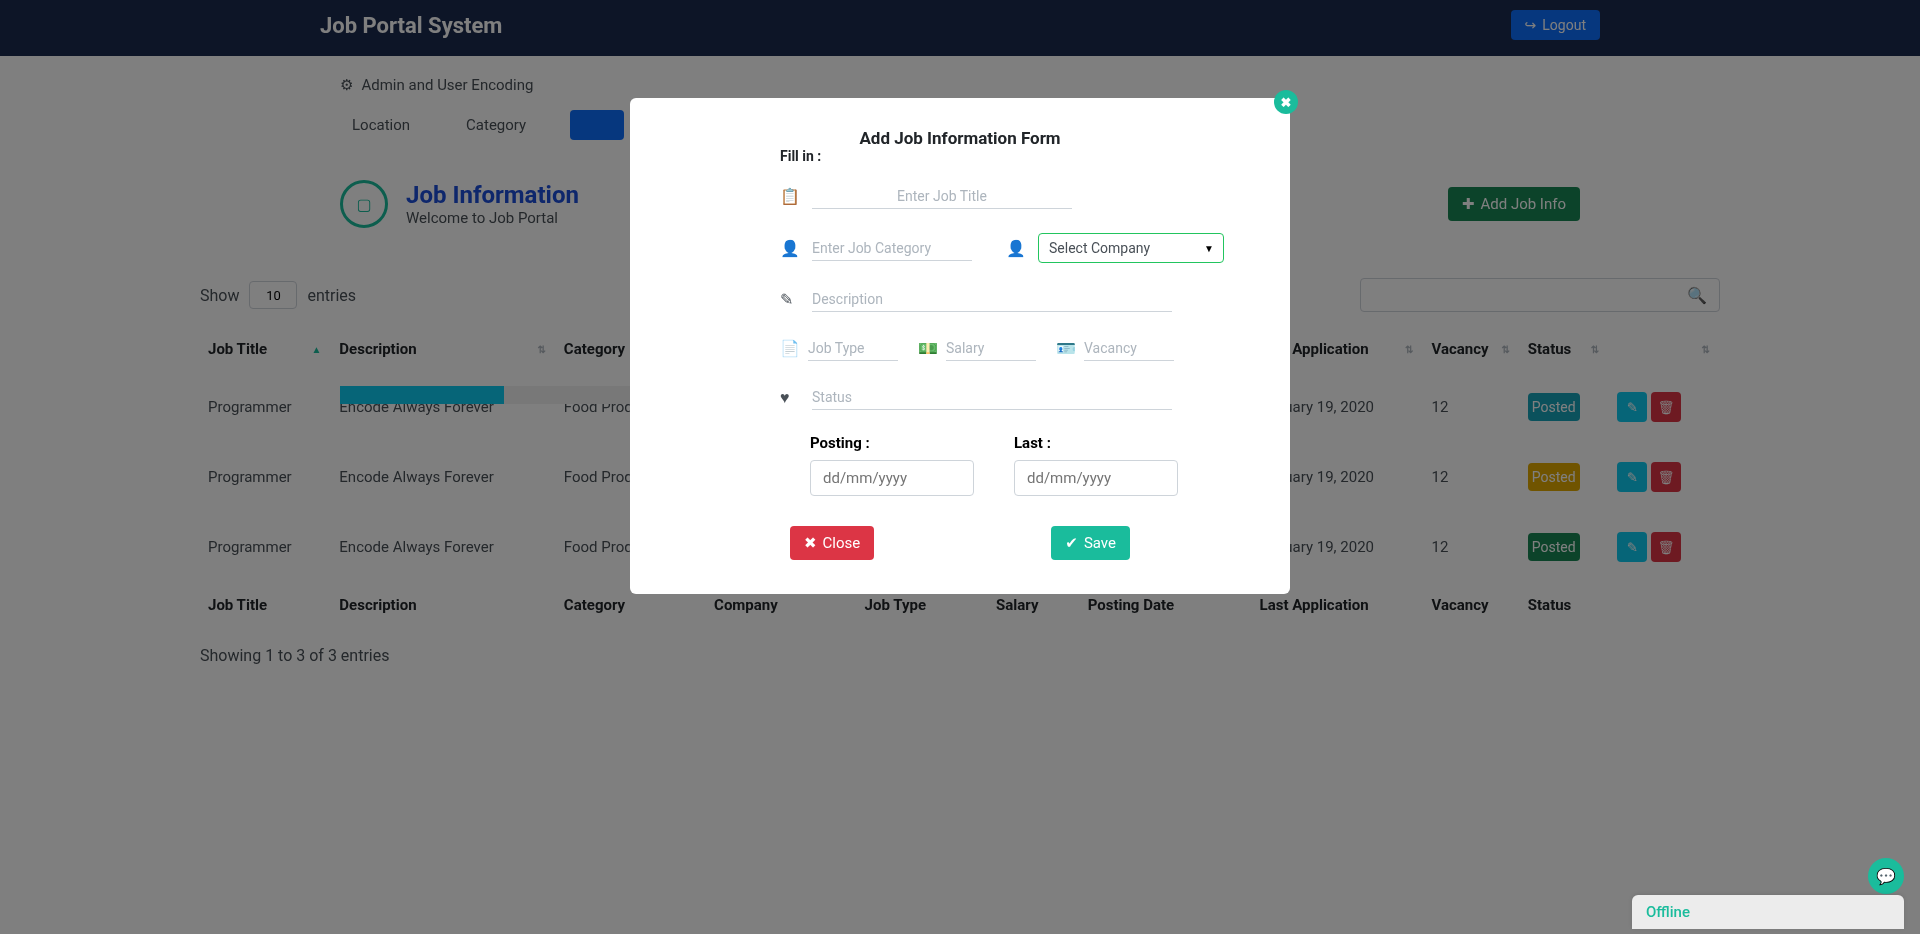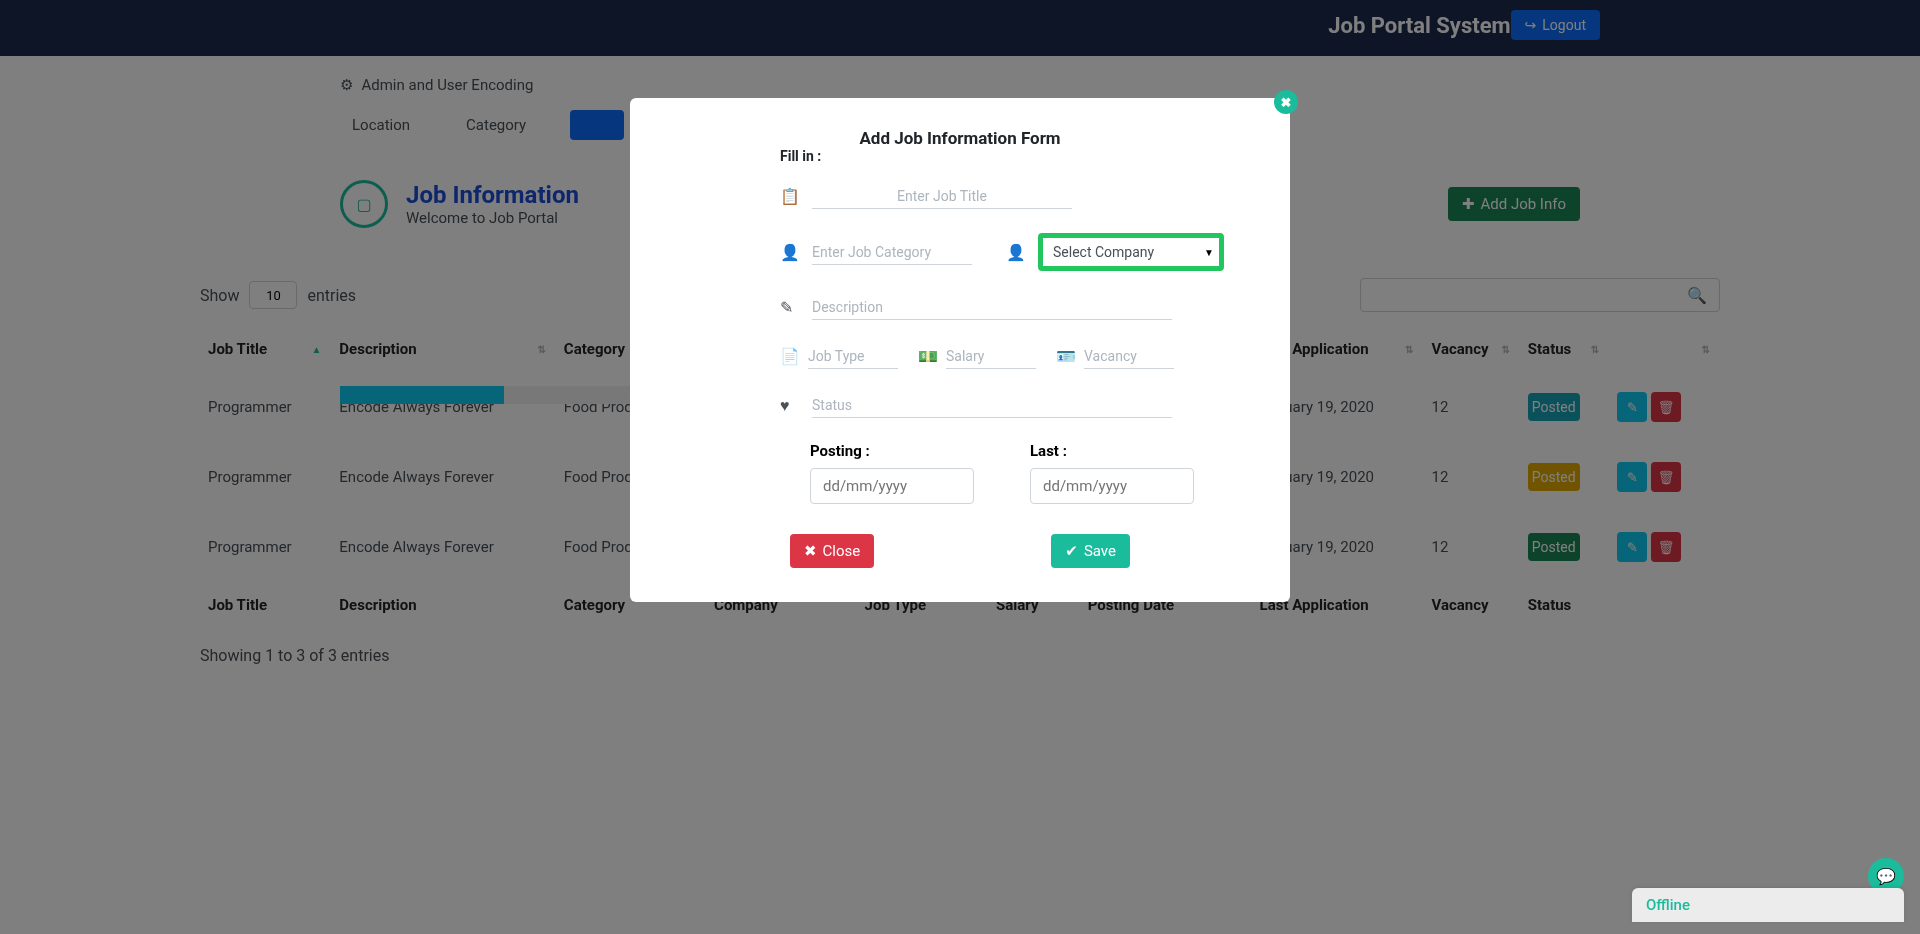--- a/index.html
+++ b/index.html
@@ -1,17 +1,17 @@
 <!DOCTYPE html>
 <html><head>
 <meta charset="utf-8">
 <style>
 *{margin:0;padding:0;box-sizing:border-box;font-family:-apple-system,BlinkMacSystemFont,"Segoe UI",Roboto,sans-serif}
 body{background:#1b2a4e;overflow:hidden;width:1920px;height:934px;position:relative}
-.header{background:#1b2a4e;height:56px;display:flex;align-items:center;justify-content:flex-end;padding:0 320px 6px 320px;position:relative;z-index:1}
+.header{background:#1b2a4e;height:56px;display:flex;align-items:center;justify-content:space-between;padding:0 320px 6px 320px;position:relative;z-index:1}
 .header-title{color:#fff;font-size:22px;font-weight:700}
 .logout-btn{background:#0d6efd;color:#fff;border:none;padding:7px 14px;border-radius:4px;font-size:14px;display:flex;align-items:center;gap:6px;cursor:pointer}
 .page-wrap{background:#fff;margin:0;min-height:878px;position:relative;z-index:1}
 .breadcrumb-bar{padding:20px 340px 0;display:flex;align-items:center;gap:8px;color:#495057;font-size:15px}
 .tabs{display:flex;gap:32px;padding:16px 340px 0;font-size:15px;color:#495057}
 .tab{cursor:pointer;padding:6px 12px}
 .tab.active{background:#0d6efd;color:#fff;border-radius:4px}
 .section-header{display:flex;align-items:center;gap:18px;padding:40px 340px 20px;position:relative}
 .section-icon{width:48px;height:48px;border:3px solid #1abc9c;border-radius:50%;display:flex;align-items:center;justify-content:center;color:#1abc9c}
 .section-title{font-size:24px;font-weight:700;color:#1d4ed8}
@@ -37,34 +37,34 @@
 .table-footer-info{padding:18px 200px;color:#495057;font-size:16px}
 .overlay{position:fixed;inset:0;background:rgba(0,0,0,0.5);z-index:50}
 .modal{position:fixed;left:50%;top:98px;transform:translateX(-50%);width:660px;background:#fff;border-radius:6px;z-index:100;padding:30px 40px 34px}
 .modal-close{position:absolute;top:-8px;right:-8px;width:24px;height:24px;background:#1abc9c;border-radius:50%;color:#fff;display:flex;align-items:center;justify-content:center;cursor:pointer;font-size:13px;font-weight:700}
 .modal-title{text-align:center;font-size:17px;font-weight:700;color:#212529;margin-bottom:0}
 .modal-sub{font-size:14px;font-weight:700;color:#212529;margin-bottom:20px;margin-left:110px}
 .form-row{display:flex;align-items:center;gap:14px;margin-bottom:24px;margin-left:110px}
 .form-icon{width:18px;color:#495057;flex-shrink:0}
 .form-input{flex:1;border:none;border-bottom:1px solid #ced4da;padding:4px 0;font-size:14px;color:#495057;background:transparent;max-width:300px}
 .form-input::placeholder{color:#adb5bd}
-.form-select{border:5px solid #22c55e;border-radius:4px;padding:6px 10px;font-size:14px;color:#495057;background:#fff;width:186px;appearance:none;position:relative}
+.form-select{border:1px solid #22c55e;border-radius:4px;padding:6px 10px;font-size:14px;color:#495057;background:#fff;width:186px;appearance:none;position:relative}
 .select-wrap{position:relative;display:inline-block}
 .select-arrow{position:absolute;right:10px;top:50%;transform:translateY(-50%);font-size:10px;pointer-events:none}
 .form-row.triple{gap:20px}
 .form-row.triple .field-group{display:flex;align-items:center;gap:10px}
 .form-row.triple .form-input{width:90px}
 .date-input{border:1px solid #ced4da;border-radius:4px;padding:8px 12px;font-size:15px;color:#495057;width:164px}
-.date-row{display:flex;gap:56px;margin-left:140px;margin-bottom:30px}
+.date-row{display:flex;gap:40px;margin-left:140px;margin-bottom:30px}
 .date-group label{font-weight:700;font-size:15px;display:block;margin-bottom:8px}
 .modal-footer{display:flex;justify-content:space-between;margin:10px 120px 0}
 .btn{padding:8px 14px;border:none;border-radius:4px;font-size:15px;color:#fff;display:flex;align-items:center;gap:6px;cursor:pointer}
 .btn-close{background:#dc3545}
 .btn-save{background:#1abc9c}
-.offline-widget{position:fixed;bottom:12px;right:16px;width:272px;height:34px;background:#ececec;border-radius:6px 6px 0 0;display:flex;align-items:center;padding:0 14px;z-index:200;box-shadow:0 -1px 4px rgba(0,0,0,0.1)}
+.offline-widget{position:fixed;bottom:5px;right:16px;width:272px;height:34px;background:#ececec;border-radius:6px 6px 0 0;display:flex;align-items:center;padding:0 14px;z-index:200;box-shadow:0 -1px 4px rgba(0,0,0,0.1)}
 .offline-text{color:#1abc9c;font-size:15px;font-weight:500}
 .offline-bubble{position:fixed;bottom:40px;right:16px;width:36px;height:36px;background:#1abc9c;border-radius:50%;z-index:199;display:flex;align-items:center;justify-content:center;color:#fff}
 .colorbar{position:absolute;left:340px;top:330px;width:820px;height:18px;background:linear-gradient(90deg,#0dcaf0 0 20%,#f0f0f0 20% 100%);z-index:2}
 </style>
 </head>
 <body>
 
 <div class="header">
   <div class="header-title">Job Portal System</div>
   <button class="logout-btn">

